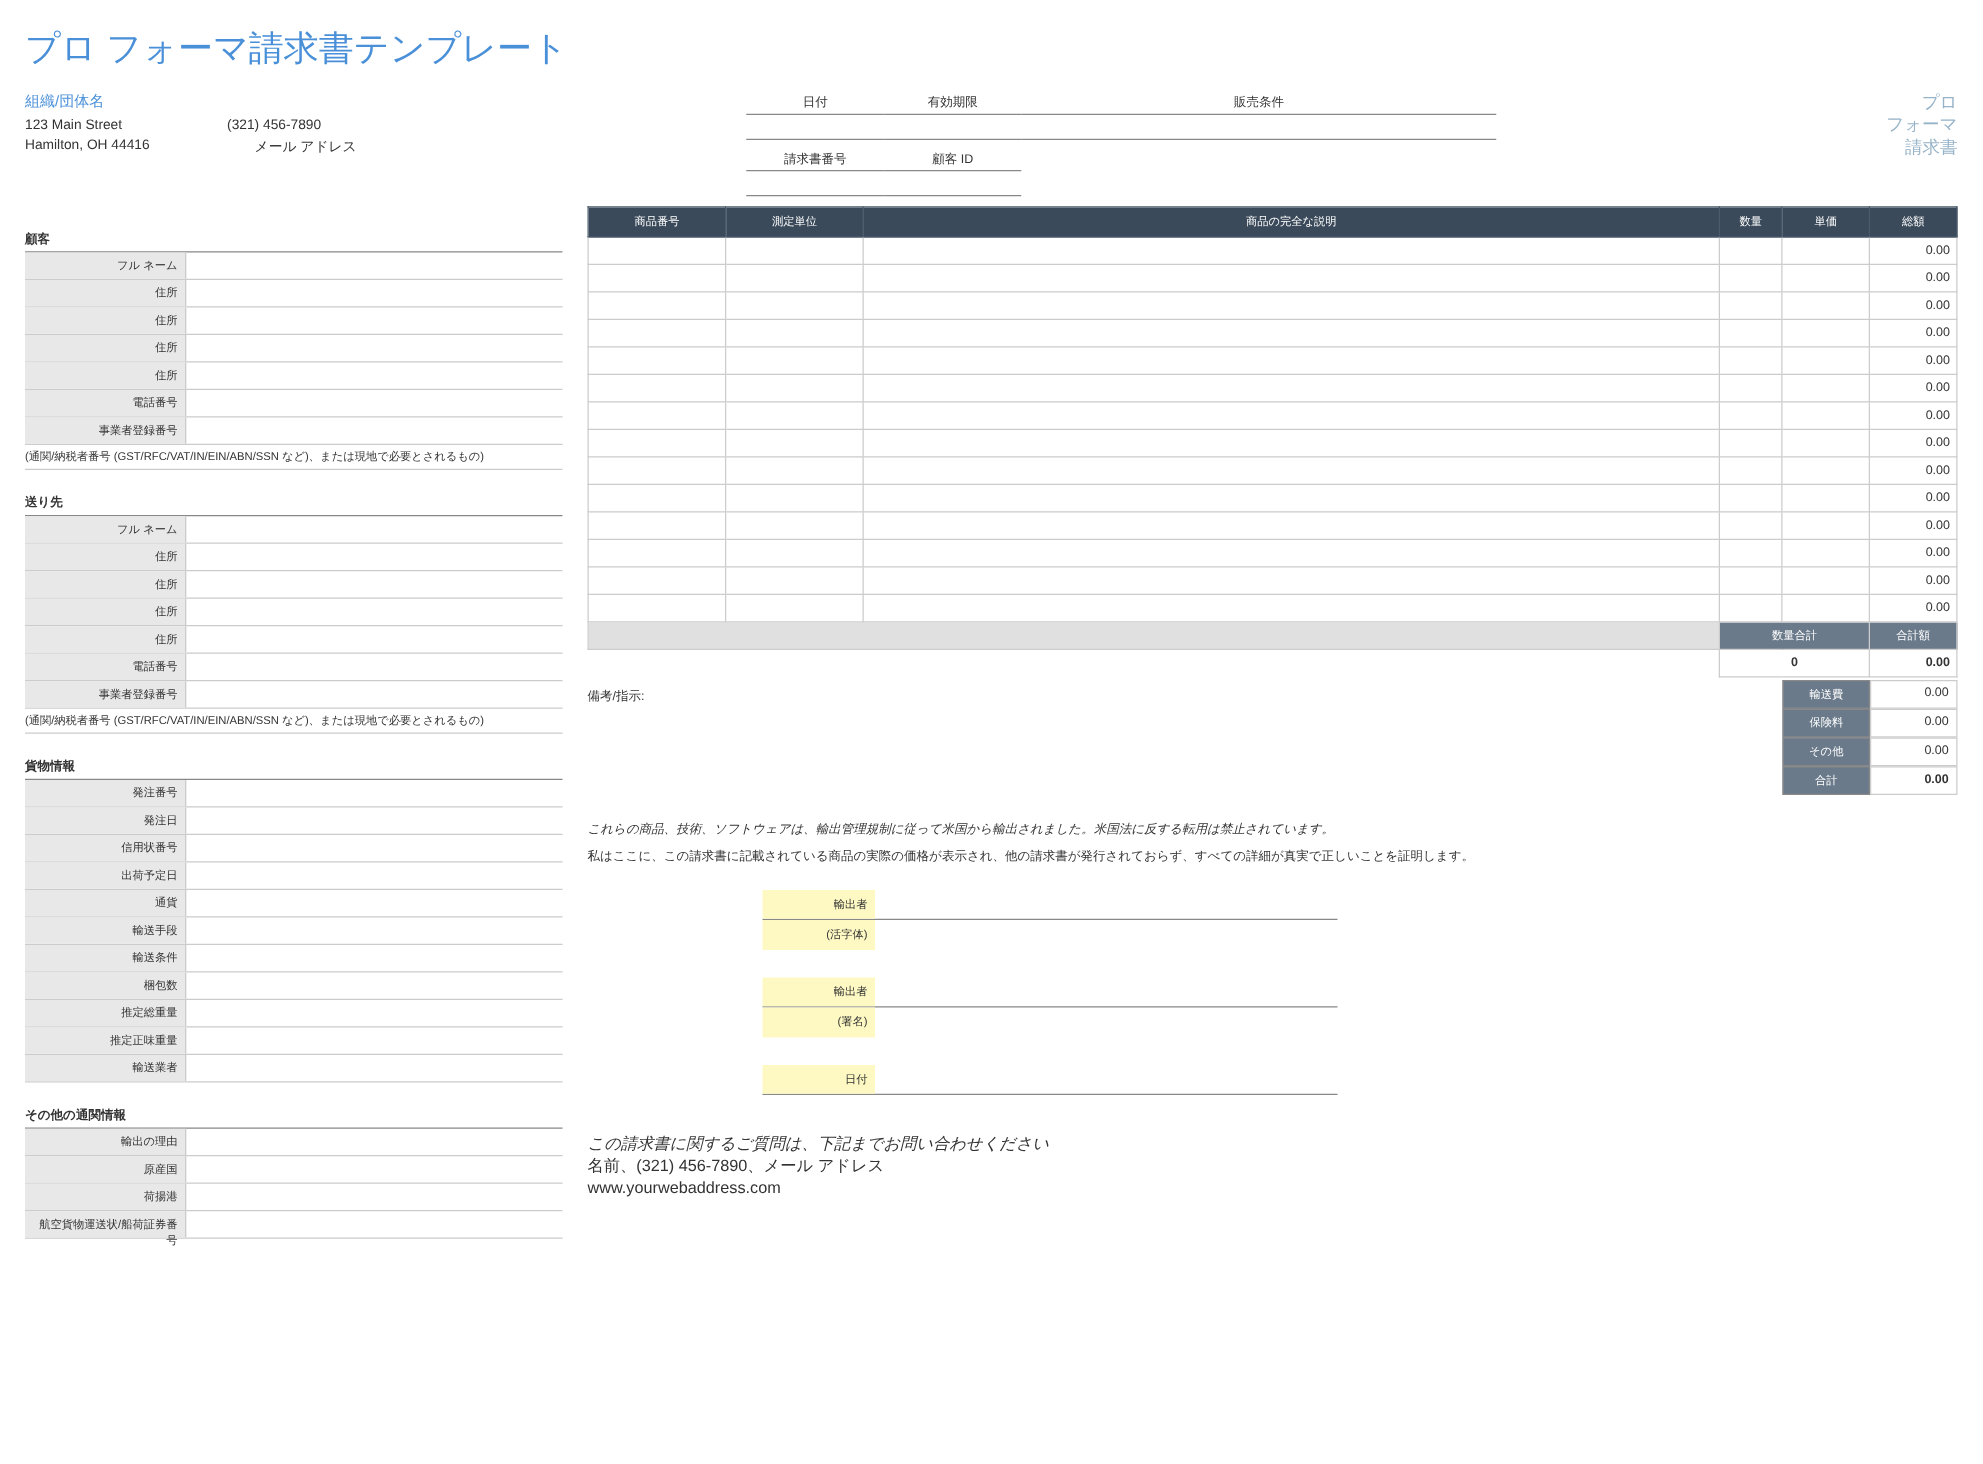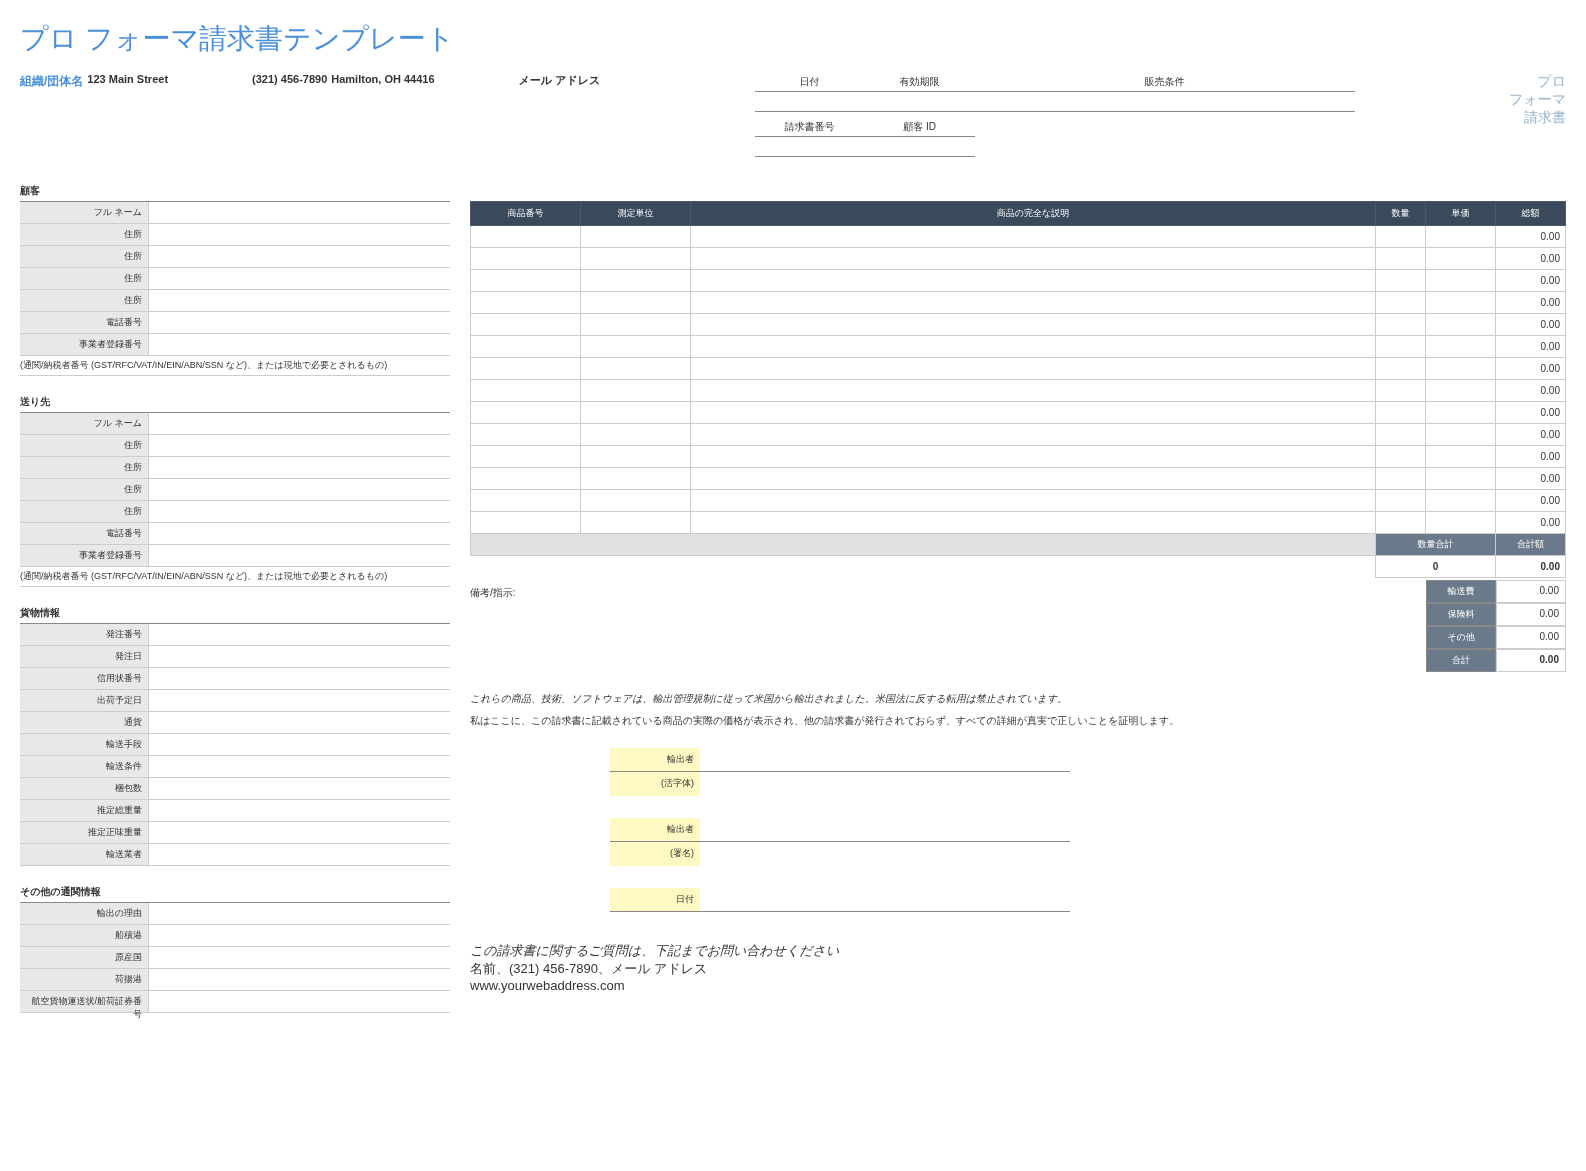--- a/index.html
+++ b/index.html
@@ -1,30 +1,30 @@
 <!DOCTYPE html>
 <html><head>
   <meta charset="utf-8">
   <style>
     * { box-sizing: border-box; margin: 0; padding: 0; }
     body { font-family: "Hiragino Sans", "Meiryo", sans-serif; font-size: 10px; color: #333; padding: 20px; background: #fff; }
     .title { font-size: 28px; color: #4a90d9; font-weight: 300; margin-bottom: 15px; }
     .header-row { display: flex; justify-content: space-between; align-items: flex-start; }
-    .org-block { display: flex; gap: 4px; font-weight: bold; }
+    .org-block { display: flex; flex-direction: column; gap: 4px; }
     .org-name { color: #4a90d9; font-size: 12px; }
     .org-row { display: flex; gap: 84px; font-size: 11px; color: #333; }
     .date-row { display: flex; gap: 0; }
     .date-cell { width: 110px; text-align: center; font-size: 10px; padding: 2px 8px; border-bottom: 1px solid #888; }
     .date-cell.wide { width: 380px; }
     .date-input { width: 110px; height: 18px; border-bottom: 1px solid #888; }
     .date-input.wide { width: 380px; }
     .proforma-label { text-align: right; color: #97b4c9; font-size: 14px; font-weight: 400; }
     .columns { display: flex; gap: 20px; margin-top: 8px; }
     .left-col { width: 430px; }
-    .right-col { flex: 1; margin-top: 36px; }
+    .right-col { flex: 1; }
     .section-title { font-size: 10px; font-weight: bold; border-bottom: 1px solid #888; padding: 3px 0; margin-top: 16px; }
     .field-row { display: flex; border-bottom: 1px solid #ccc; height: 22px; }
     .field-label { width: 129px; background: #e8e8e8; text-align: right; padding: 4px 6px; font-size: 9px; border-right: 1px solid #ccc; }
     .field-value { flex: 1; padding: 4px 6px; }
     .note { font-size: 9px; color: #333; padding: 3px 0; border-bottom: 1px solid #ccc; }
     .items-table { width: 100%; border-collapse: collapse; }
     .items-table th { background: #3a4a5a; color: #fff; font-size: 9px; font-weight: normal; padding: 5px 4px; text-align: center; border: 1px solid #4a5a6a; }
     .items-table td { border: 1px solid #ccc; height: 22px; padding: 2px 5px; font-size: 10px; }
     .items-table td.num { text-align: right; }
     .items-table .totrow td { background: #6a7a8a; color: #fff; text-align: center; font-size: 9px; }
@@ -211,24 +211,20 @@
         </div>
       </div>
 
     <div class="section-title">その他の通関情報</div>
     <div id="other-fields">
         <div class="field-row">
           <div class="field-label">輸出の理由</div>
           <div class="field-value"></div>
         </div>
         <div class="field-row">
-          <div class="field-label">船積港</div>
-          <div class="field-value"></div>
-        </div>
-        <div class="field-row">
           <div class="field-label">原産国</div>
           <div class="field-value"></div>
         </div>
         <div class="field-row">
           <div class="field-label">荷揚港</div>
           <div class="field-value"></div>
         </div>
         <div class="field-row">
           <div class="field-label">航空貨物運送状/船荷証券番号</div>
           <div class="field-value"></div>

